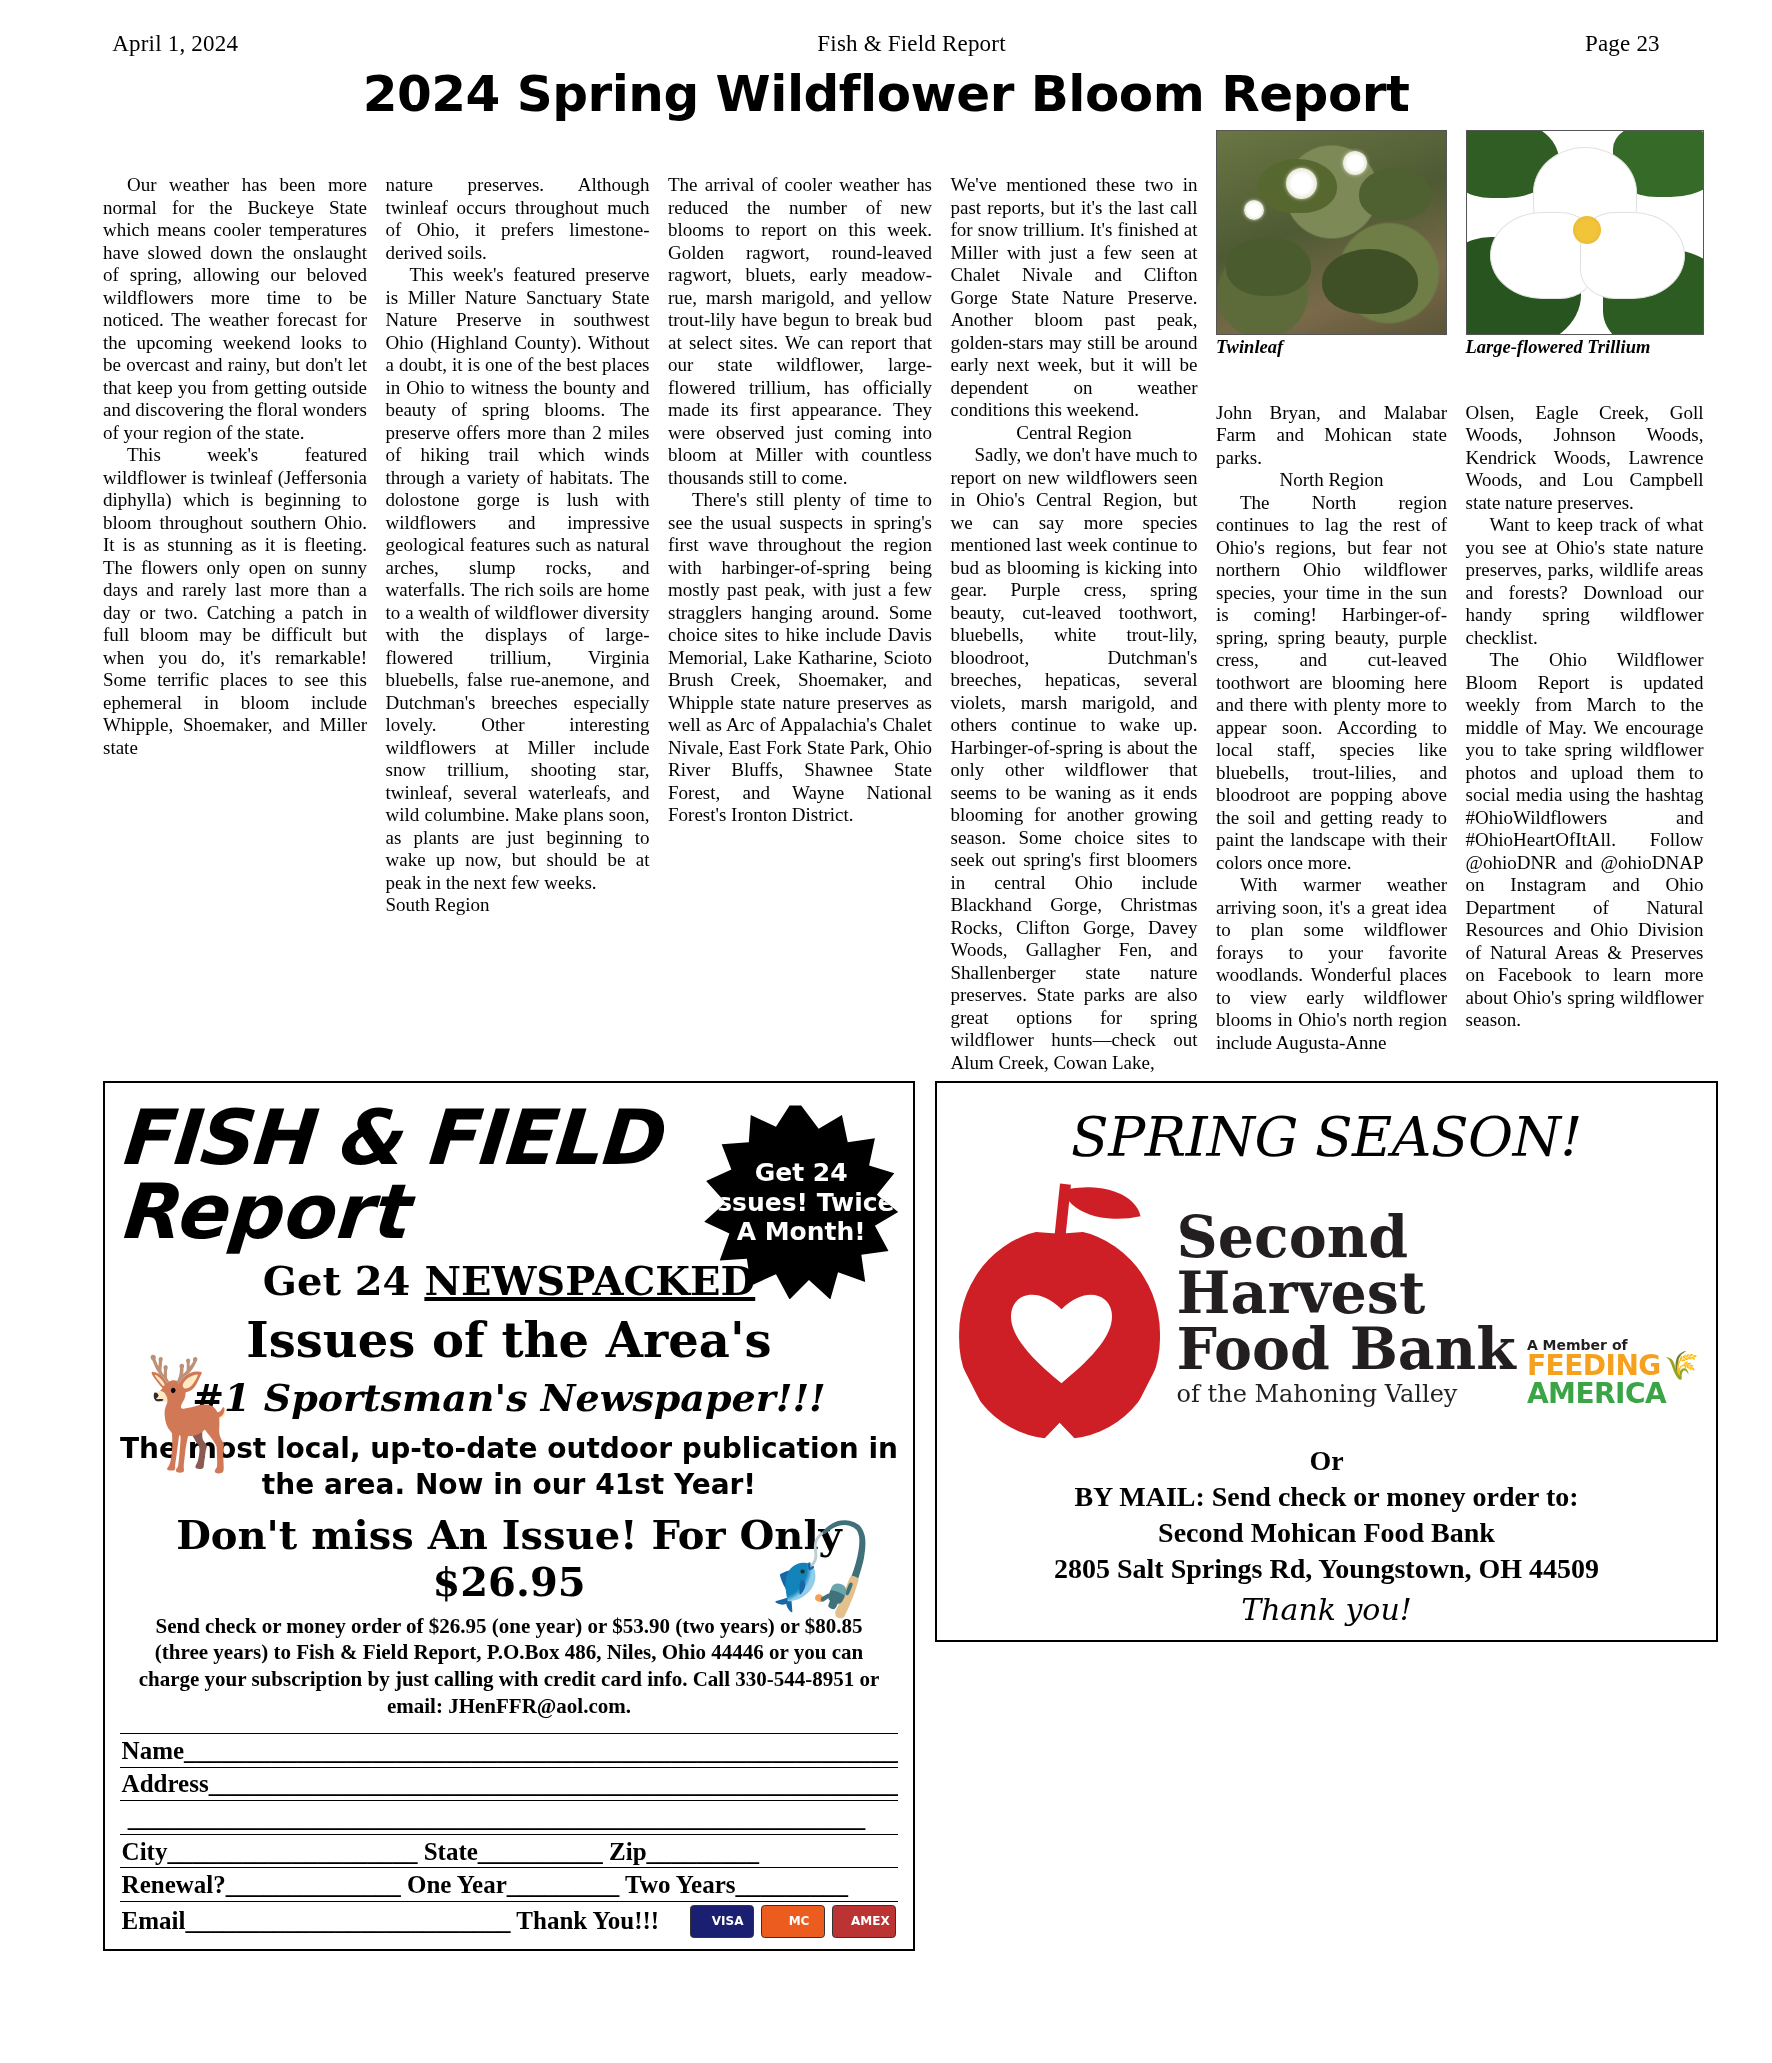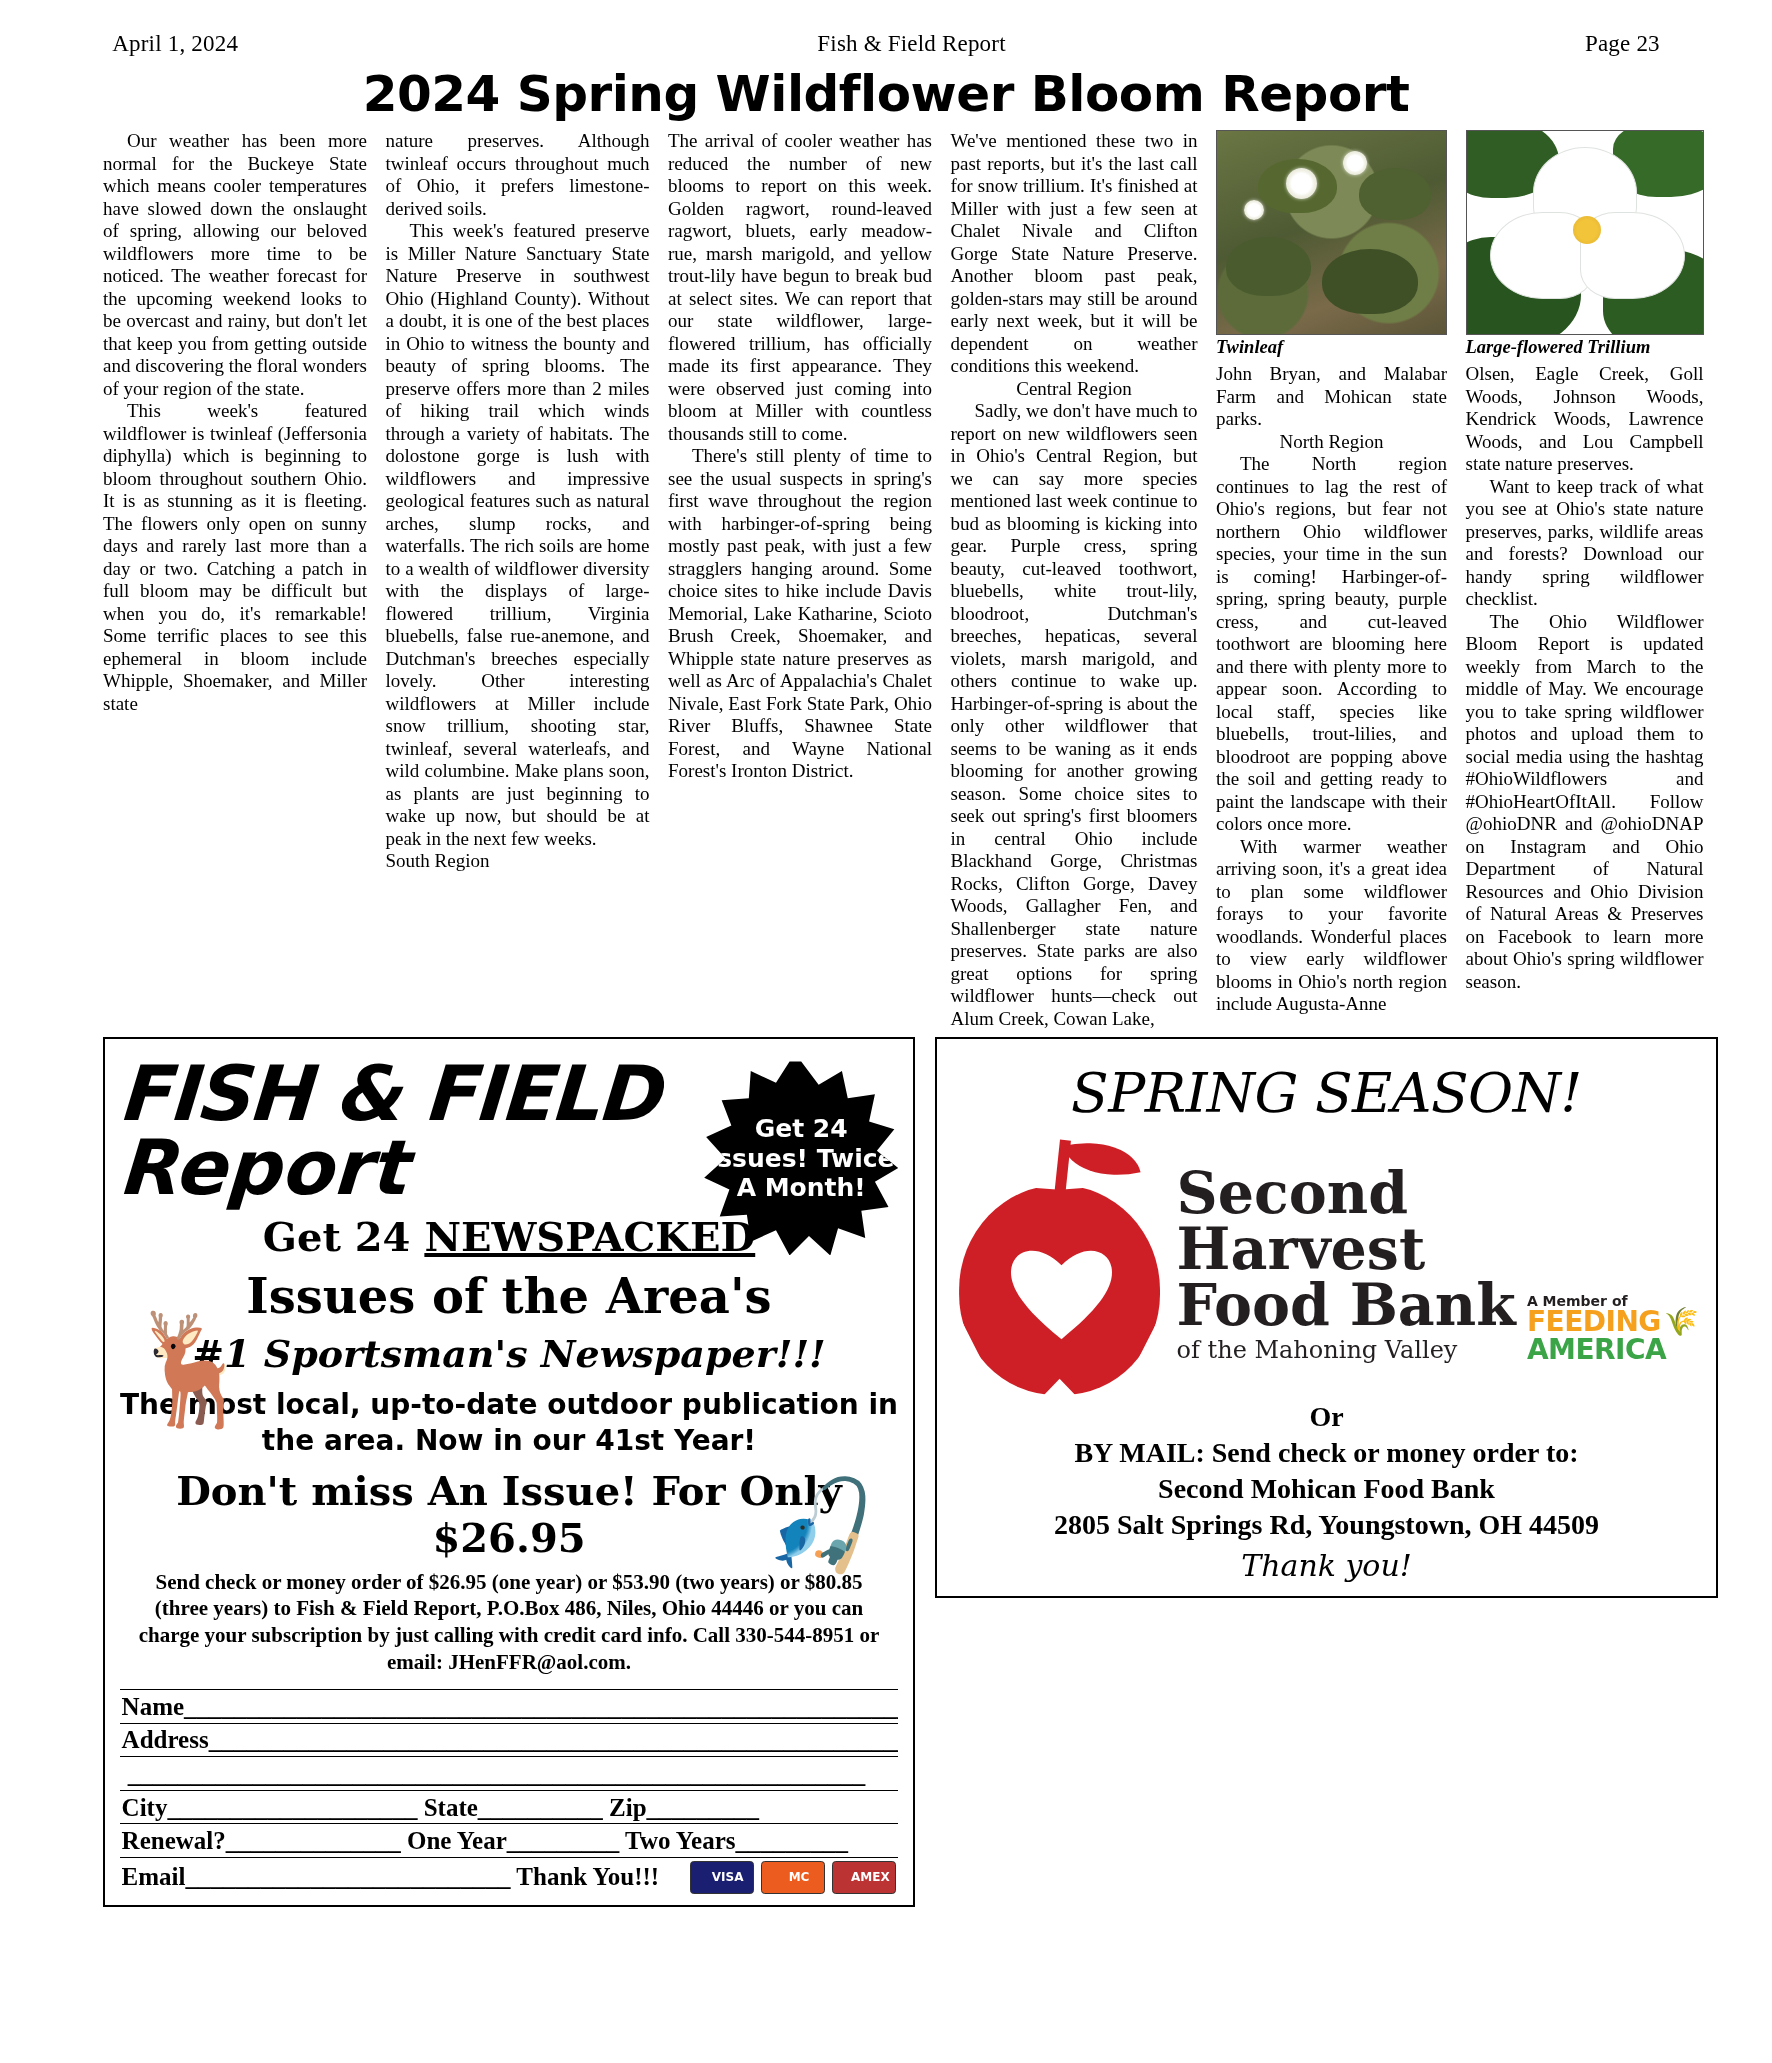--- a/index.html
+++ b/index.html
@@ -42,20 +42,21 @@
     gap:18.5px;
     align-items:flex-start;
   }
   .col{
     width:264px;
     flex:0 0 264px;
     font-size:19px;
     line-height:1.185;
     text-align:justify;
     hyphens:auto;
+    margin-top:44px;
   }
   .col p{margin:0;text-indent:24px;}
   .col p.noind{text-indent:0;}
   .col p.center{text-indent:0;text-align:center;}
   .col-narrow{width:247px;flex:0 0 247px;}
   .photo-col{width:231px;flex:0 0 231px;}
   .photo-col2{width:238px;flex:0 0 238px;}
 
   
   .photo{

